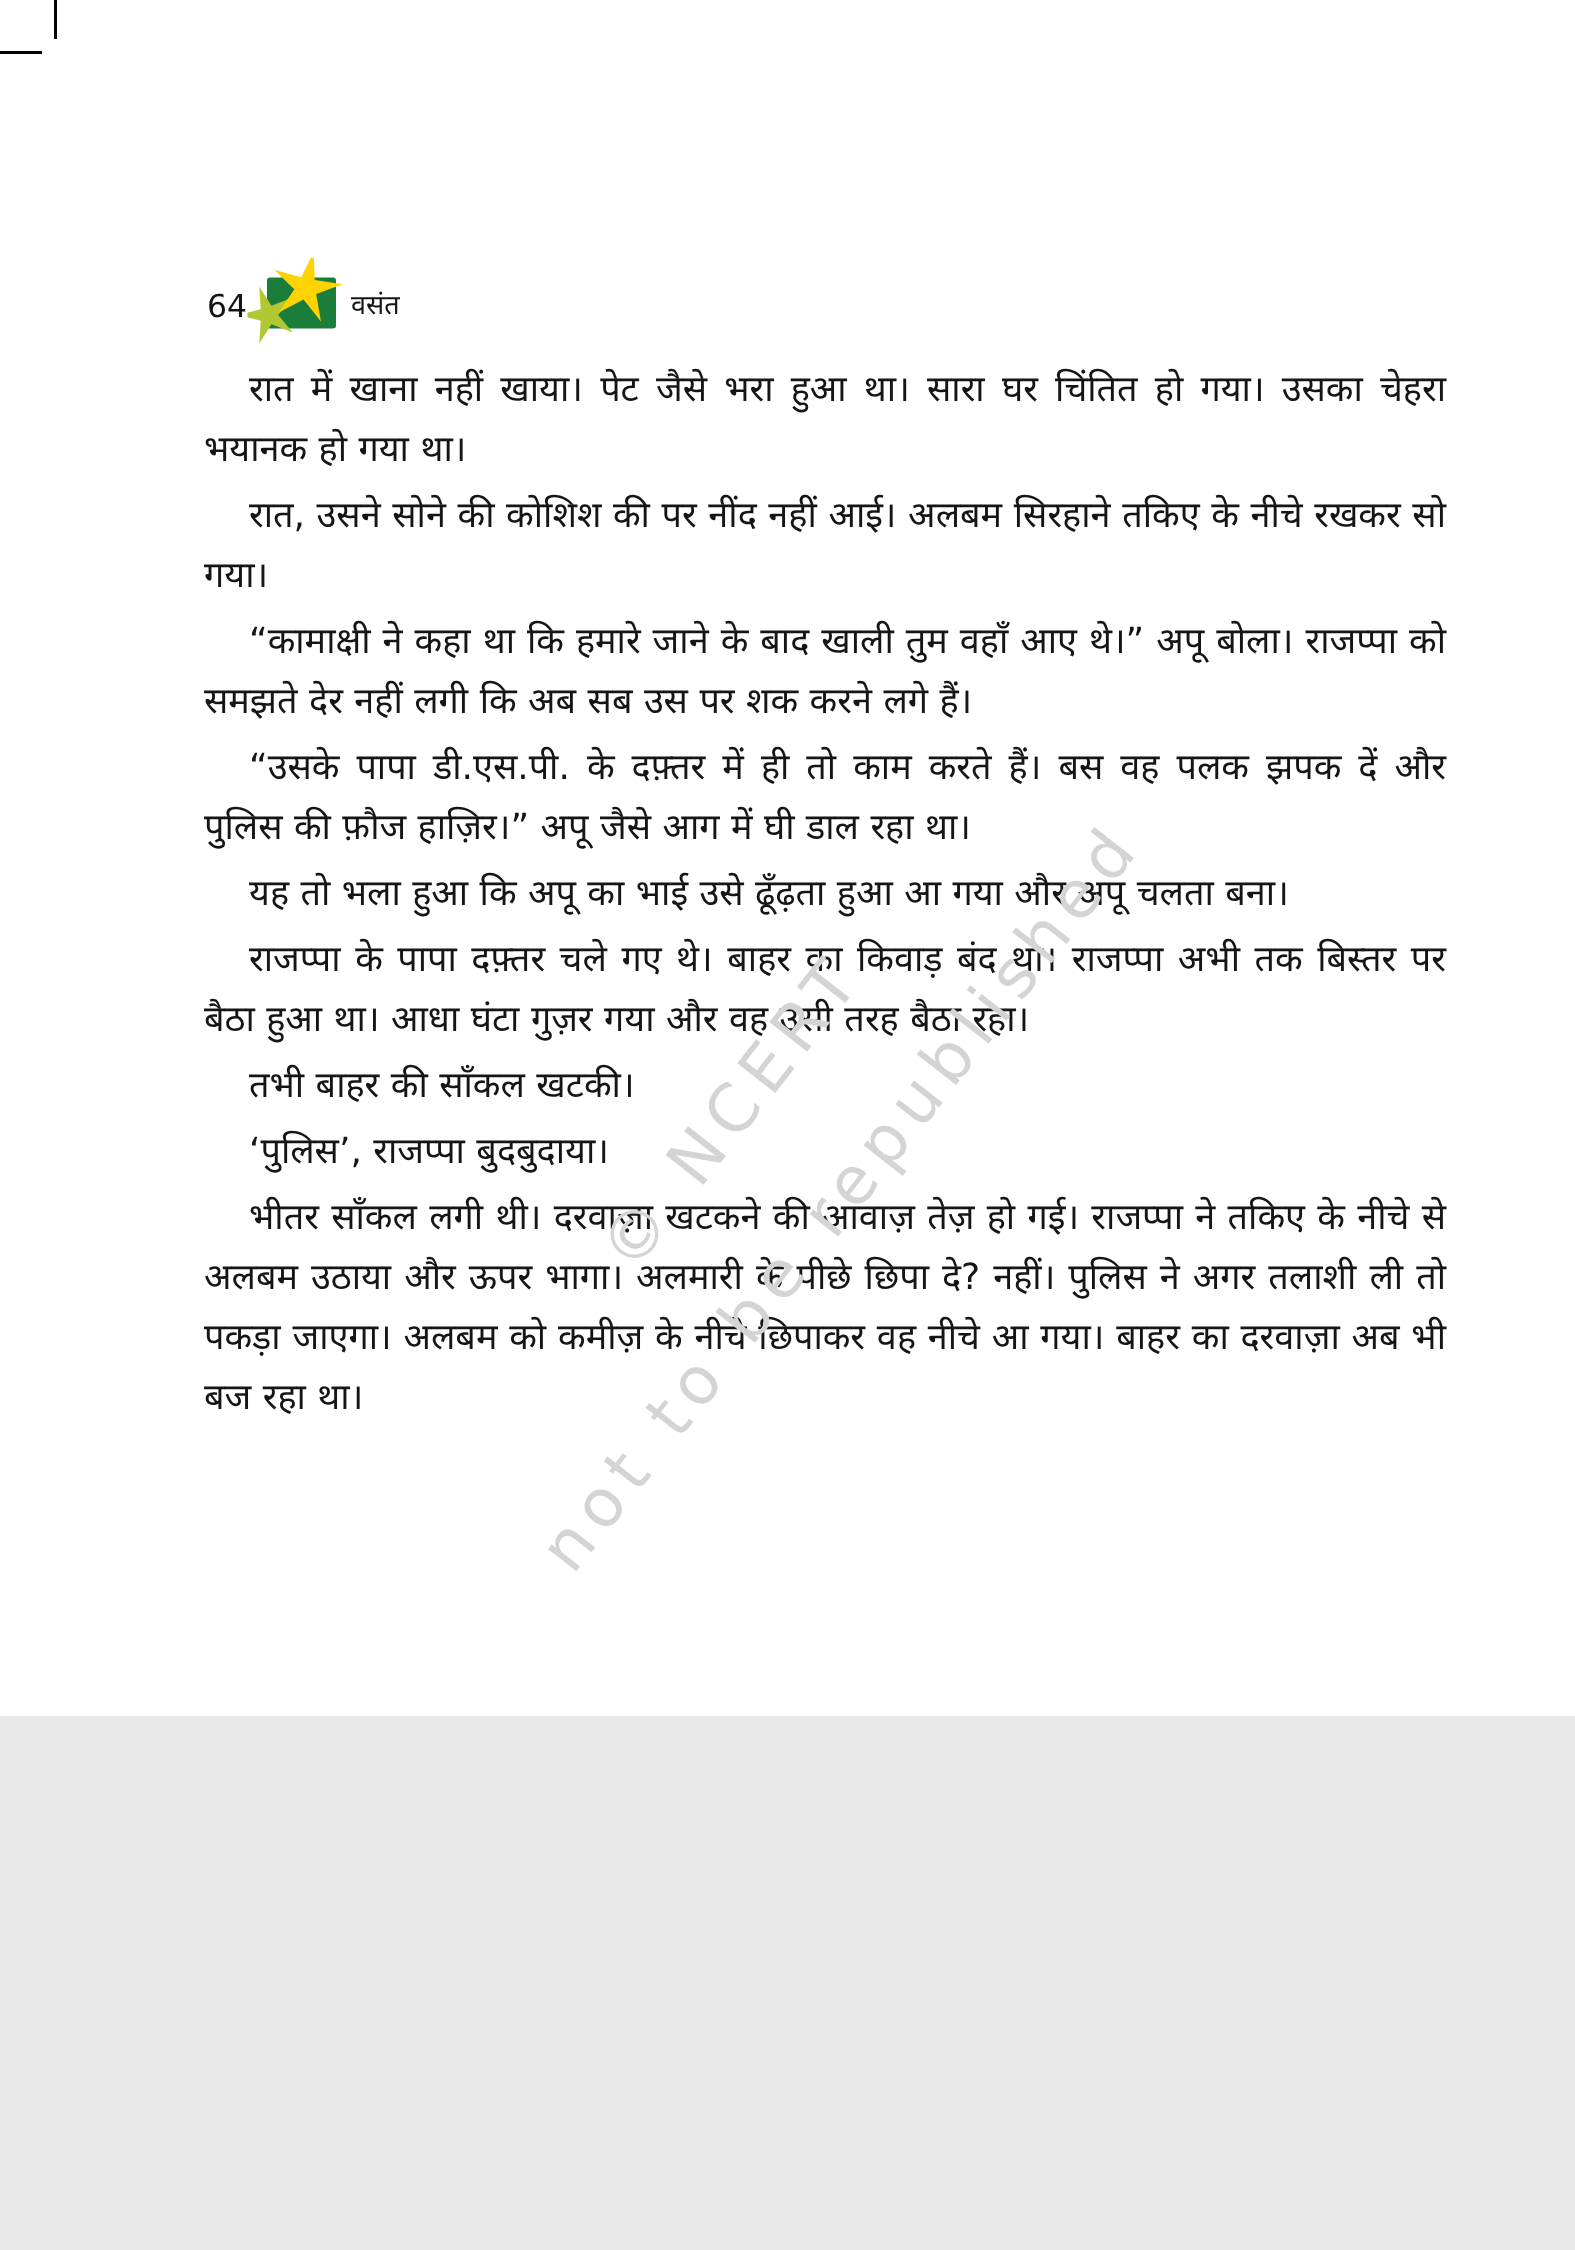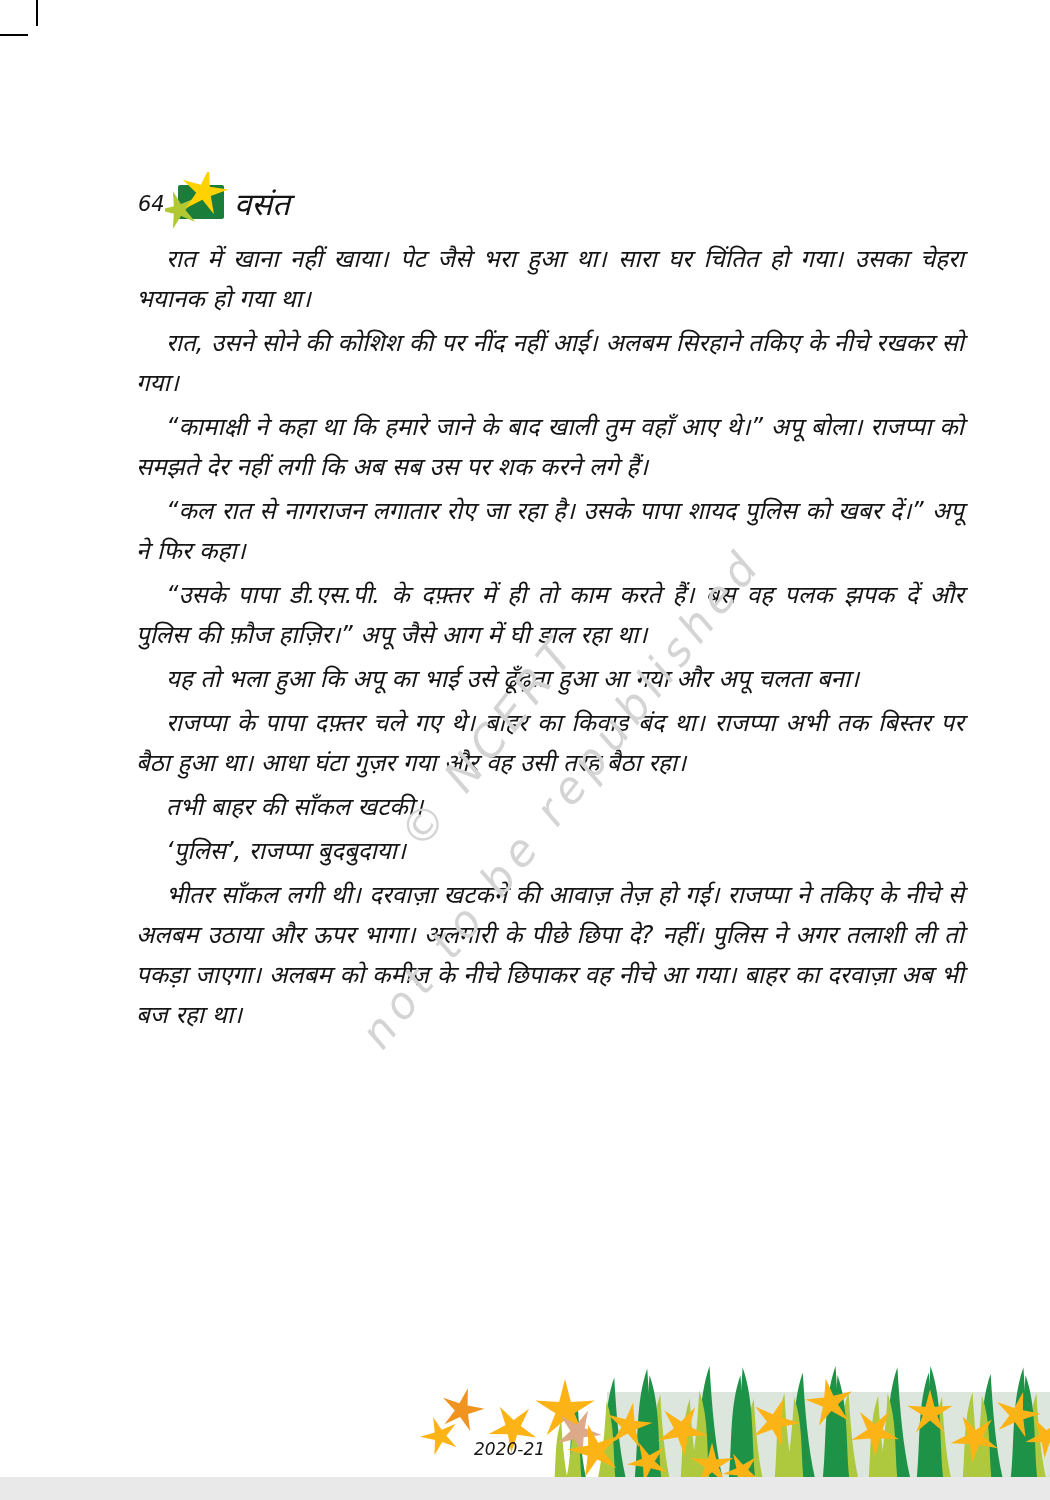--- a/index.html
+++ b/index.html
@@ -1,35 +1,34 @@
 <!DOCTYPE html>
 <html style="--text-black: #151515; --logo-green: #1b7d3a; --logo-yellow: #ffd200; --logo-light-green: #b2c832; --grass-dark-green: #1e9347; --grass-light-green: #aec93d; --flower-yellow: #fcb316; --flower-orange: #f0941f; --flower-salmon: #dca98b; --band-pale-green: #dce6dd; --watermark-gray: #d4d4d4;"><head>
 <meta charset="utf-8">
 <style>
   html, body { margin: 0; padding: 0; background: #e9e9e9; }
   .page {
     position: relative;
     width: 1050px;
-    height: 1477px;
+    height: 1144px;
     background: #ffffff;
     overflow: hidden;
     font-family: "DejaVu Sans", sans-serif;
     color: var(--text-black, #151515);
-    font-style: italic;
   }
 
   
   .crop-mark-v { position: absolute; left: 36px; top: 0; width: 2px; height: 26px; background: #000; }
   .crop-mark-h { position: absolute; left: 0; top: 34px; width: 28px; height: 2px; background: #000; }
 
   
   .header { position: absolute; left: 138px; top: 172px; height: 60px; }
   .page-number { position: absolute; left: 0; top: 22px; font-size: 21px; line-height: 21px; }
   .logo { position: absolute; left: 27px; top: 0; width: 66px; height: 58px; }
-  .book-title { position: absolute; left: 96px; top: 17px; font-size: 31px; line-height: 30px; }
+  .book-title { position: absolute; left: 96px; top: 17px; font-size: 18px; line-height: 30px; }
 
   
   .body-text {
     position: absolute;
     left: 132px; top: 235px; width: 836px;
     font-size: 24px; line-height: 40px;
     text-align: justify;
   }
   .body-text p { margin: 4px; text-indent: 30px; }
 
@@ -85,21 +84,20 @@
       <use href="#flower" class="logo-fg" transform="translate(14,38) rotate(-18) scale(0.80)"></use>
       <use href="#flower" class="logo-fy" transform="translate(39,20) rotate(12) scale(0.98)"></use>
     </svg>
     <span class="book-title">वसंत</span>
   </div>
 
   <div class="body-text">
     <p>रात में खाना नहीं खाया। पेट जैसे भरा हुआ था। सारा घर चिंतित हो गया। उसका चेहरा भयानक हो गया था।</p>
     <p>रात, उसने सोने की कोशिश की पर नींद नहीं आई। अलबम सिरहाने तकिए के नीचे रखकर सो गया।</p>
     <p>“कामाक्षी ने कहा था कि हमारे जाने के बाद खाली तुम वहाँ आए थे।” अपू बोला। राजप्पा को समझते देर नहीं लगी कि अब सब उस पर शक करने लगे हैं।</p>
-    <p>“कल रात से नागराजन लगातार रोए जा रहा है। उसके पापा शायद पुलिस को खबर दें।” अपू ने फिर कहा।</p>
     <p>“उसके पापा डी.एस.पी. के दफ़्तर में ही तो काम करते हैं। बस वह पलक झपक दें और पुलिस की फ़ौज हाज़िर।” अपू जैसे आग में घी डाल रहा था।</p>
     <p>यह तो भला हुआ कि अपू का भाई उसे ढूँढ़ता हुआ आ गया और अपू चलता बना।</p>
     <p>राजप्पा के पापा दफ़्तर चले गए थे। बाहर का किवाड़ बंद था। राजप्पा अभी तक बिस्तर पर बैठा हुआ था। आधा घंटा गुज़र गया और वह उसी तरह बैठा रहा।</p>
     <p>तभी बाहर की साँकल खटकी।</p>
     <p>‘पुलिस’, राजप्पा बुदबुदाया।</p>
     <p>भीतर साँकल लगी थी। दरवाज़ा खटकने की आवाज़ तेज़ हो गई। राजप्पा ने तकिए के नीचे से अलबम उठाया और ऊपर भागा। अलमारी के पीछे छिपा दे? नहीं। पुलिस ने अगर तलाशी ली तो पकड़ा जाएगा। अलबम को कमीज़ के नीचे छिपाकर वह नीचे आ गया। बाहर का दरवाज़ा अब भी बज रहा था।</p>
   </div>
 
   <div class="watermark">
     <div>© NCERT</div>

